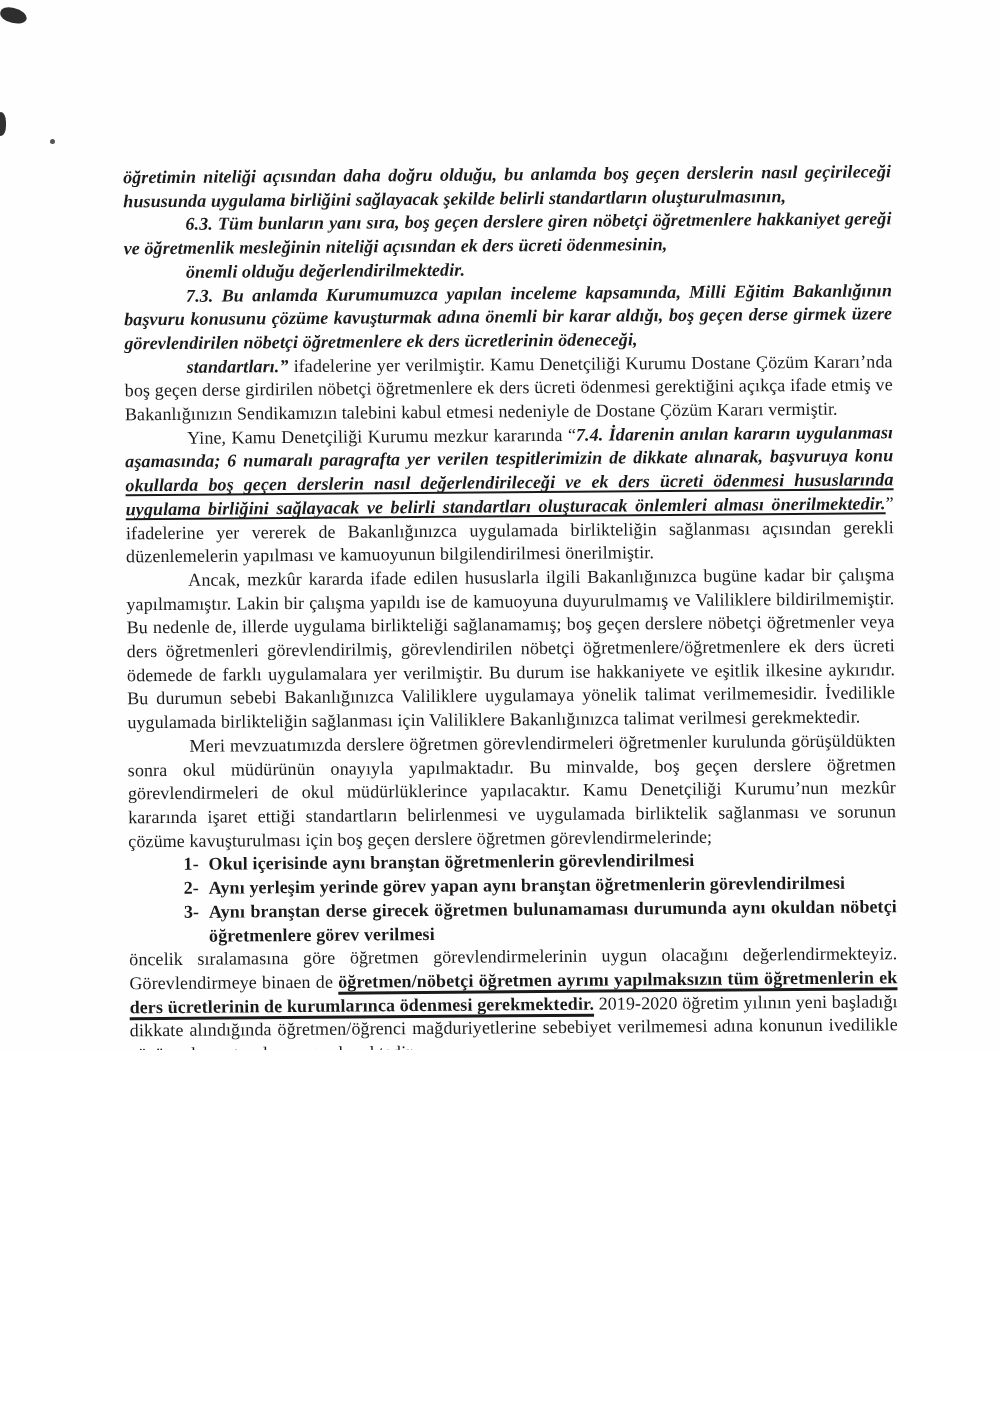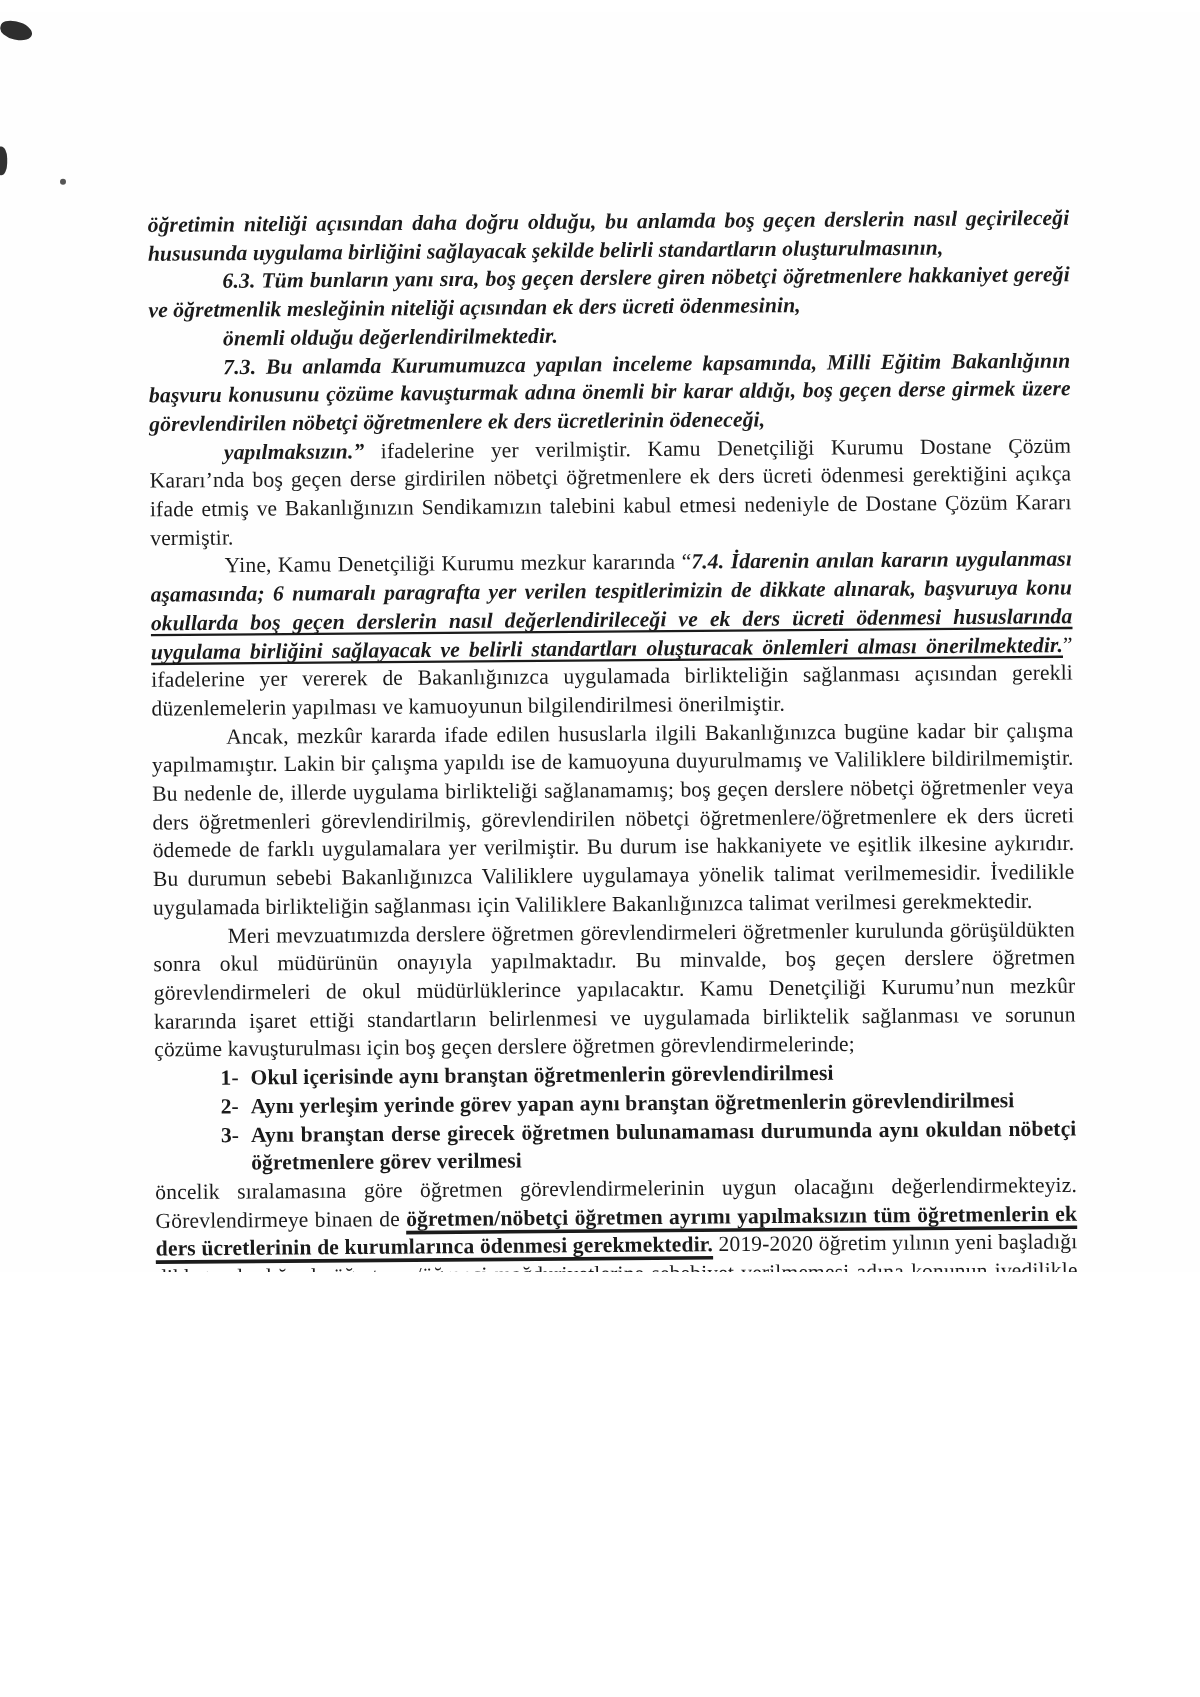--- a/index.html
+++ b/index.html
@@ -8,21 +8,20 @@
     background: #ffffff;
   }
   .page {
     position: relative;
     width: 1000px;
     height: 1050px;
     background: #fefefe;
     overflow: hidden;
     font-family: "Liberation Serif", "DejaVu Serif", serif;
     color: var(--ink, #1b1b1b);
-    margin-top: 10px;
   }
   .sheet {
     position: absolute;
     top: 166px;
     left: 123px;
     width: 768px;
     transform: rotate(-0.45deg);
     transform-origin: 40px 0px;
   }
   .doc-body p {
@@ -81,21 +80,21 @@
 <div class="page" style="background: rgb(254, 254, 254);">
   <div class="speck speck-1"></div>
   <div class="speck speck-2"></div>
   <div class="speck speck-3"></div>
   <div class="sheet">
     <div class="doc-body">
         <p class="para"><span class="s-bi">öğretimin niteliği açısından daha doğru olduğu, bu anlamda boş geçen derslerin nasıl geçirileceği hususunda uygulama birliğini sağlayacak şekilde belirli standartların oluşturulmasının,</span></p>
         <p class="para indent"><span class="s-bi">6.3. Tüm bunların yanı sıra, boş geçen derslere giren nöbetçi öğretmenlere hakkaniyet gereği ve öğretmenlik mesleğinin niteliği açısından ek ders ücreti ödenmesinin,</span></p>
         <p class="para indent"><span class="s-bi">önemli olduğu değerlendirilmektedir.</span></p>
         <p class="para indent"><span class="s-bi">7.3. Bu anlamda Kurumumuzca yapılan inceleme kapsamında, Milli Eğitim Bakanlığının başvuru konusunu çözüme kavuşturmak adına önemli bir karar aldığı, boş geçen derse girmek üzere görevlendirilen nöbetçi öğretmenlere ek ders ücretlerinin ödeneceği,</span></p>
-        <p class="para indent"><span class="s-bi">yapılmaksızın.”</span><span class="s-n"> ifadelerine yer verilmiştir. Kamu Denetçiliği Kurumu Dostane Çözüm Kararı’nda boş geçen derse girdirilen nöbetçi öğretmenlere ek ders ücreti ödenmesi gerektiğini açıkça ifade etmiş ve Bakanlığınızın Sendikamızın talebini kabul etmesi nedeniyle de Dostane Çözüm Kararı vermiştir.</span></p>
+        <p class="para indent"><span class="s-bi">standartları.”</span><span class="s-n"> ifadelerine yer verilmiştir. Kamu Denetçiliği Kurumu Dostane Çözüm Kararı’nda boş geçen derse girdirilen nöbetçi öğretmenlere ek ders ücreti ödenmesi gerektiğini açıkça ifade etmiş ve Bakanlığınızın Sendikamızın talebini kabul etmesi nedeniyle de Dostane Çözüm Kararı vermiştir.</span></p>
         <p class="para indent"><span class="s-n">Yine, Kamu Denetçiliği Kurumu mezkur kararında “</span><span class="s-bi">7.4. İdarenin anılan kararın uygulanması aşamasında; 6 numaralı paragrafta yer verilen tespitlerimizin de dikkate alınarak, başvuruya konu </span><span class="s-biu">okullarda boş geçen derslerin nasıl değerlendirileceği ve ek ders ücreti ödenmesi hususlarında uygulama birliğini sağlayacak ve belirli standartları oluşturacak önlemleri alması önerilmektedir.</span><span class="s-n">” ifadelerine yer vererek de Bakanlığınızca uygulamada birlikteliğin sağlanması açısından gerekli düzenlemelerin yapılması ve kamuoyunun bilgilendirilmesi önerilmiştir.</span></p>
         <p class="para indent"><span class="s-n">Ancak, mezkûr kararda ifade edilen hususlarla ilgili Bakanlığınızca bugüne kadar bir çalışma yapılmamıştır. Lakin bir çalışma yapıldı ise de kamuoyuna duyurulmamış ve Valiliklere bildirilmemiştir. Bu nedenle de, illerde uygulama birlikteliği sağlanamamış; boş geçen derslere nöbetçi öğretmenler veya ders öğretmenleri görevlendirilmiş, görevlendirilen nöbetçi öğretmenlere/öğretmenlere ek ders ücreti ödemede de farklı uygulamalara yer verilmiştir. Bu durum ise hakkaniyete ve eşitlik ilkesine aykırıdır. Bu durumun sebebi Bakanlığınızca Valiliklere uygulamaya yönelik talimat verilmemesidir. İvedilikle uygulamada birlikteliğin sağlanması için Valiliklere Bakanlığınızca talimat verilmesi gerekmektedir.</span></p>
         <p class="para indent"><span class="s-n">Meri mevzuatımızda derslere öğretmen görevlendirmeleri öğretmenler kurulunda görüşüldükten sonra okul müdürünün onayıyla yapılmaktadır. Bu minvalde, boş geçen derslere öğretmen görevlendirmeleri de okul müdürlüklerince yapılacaktır. Kamu Denetçiliği Kurumu’nun mezkûr kararında işaret ettiği standartların belirlenmesi ve uygulamada birliktelik sağlanması ve sorunun çözüme kavuşturulması için boş geçen derslere öğretmen görevlendirmelerinde;</span></p>
         <p class="li">
           <span class="marker">1-</span>
           <span class="li-text"><span class="s-b">Okul içerisinde aynı branştan öğretmenlerin görevlendirilmesi</span></span>
         </p>
         <p class="li">
           <span class="marker">2-</span>
           <span class="li-text"><span class="s-b">Aynı yerleşim yerinde görev yapan aynı branştan öğretmenlerin görevlendirilmesi</span></span>

